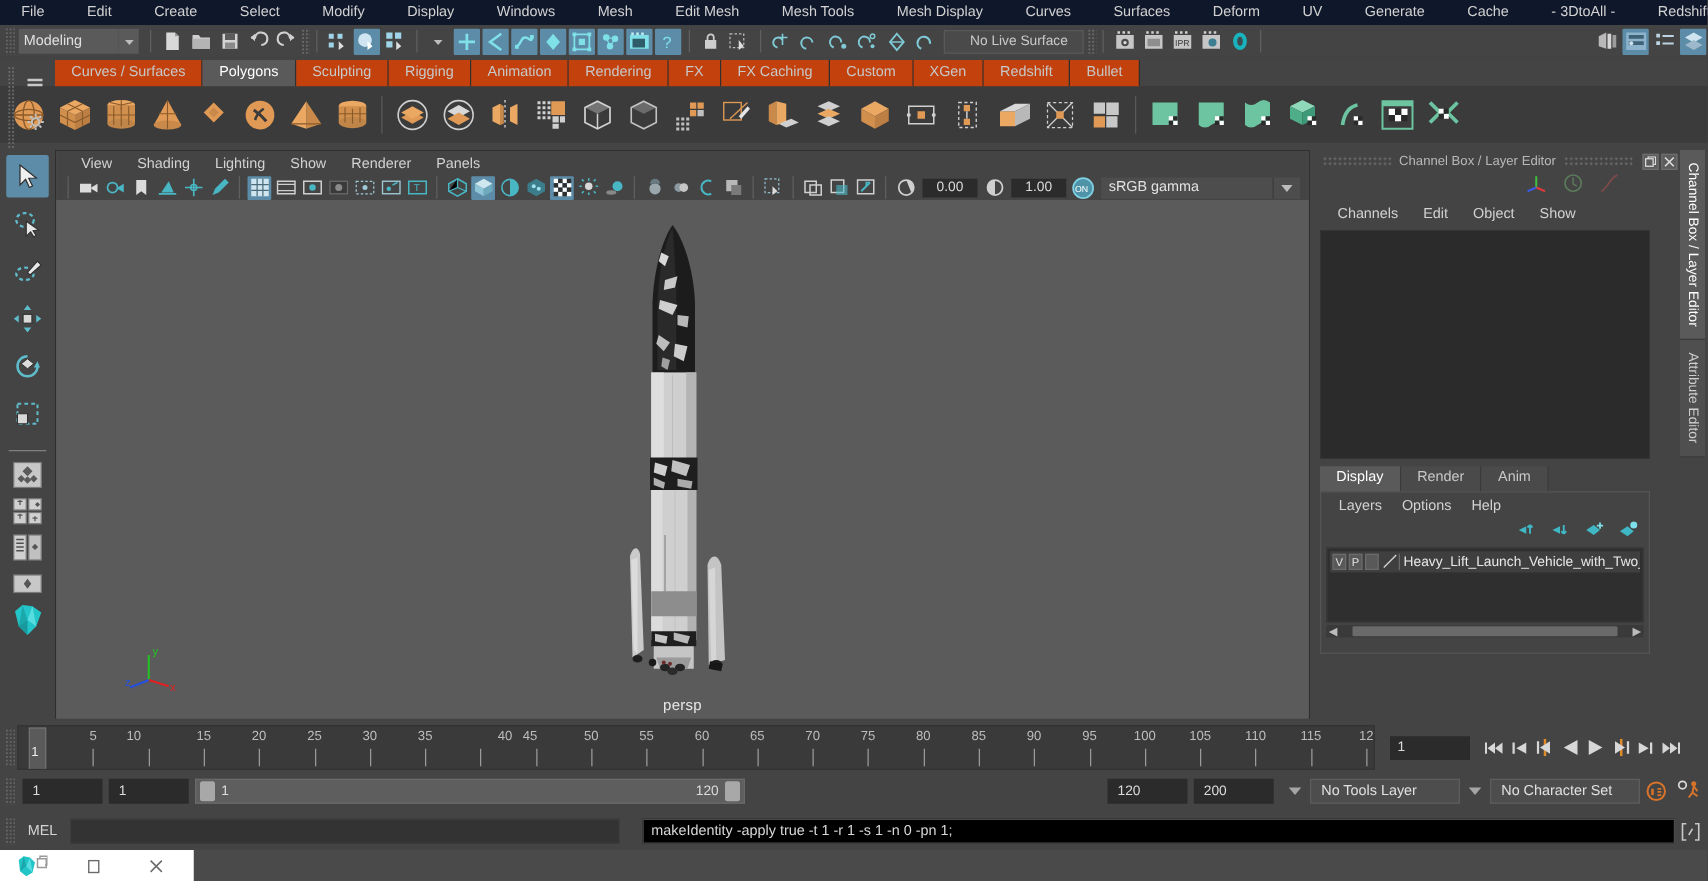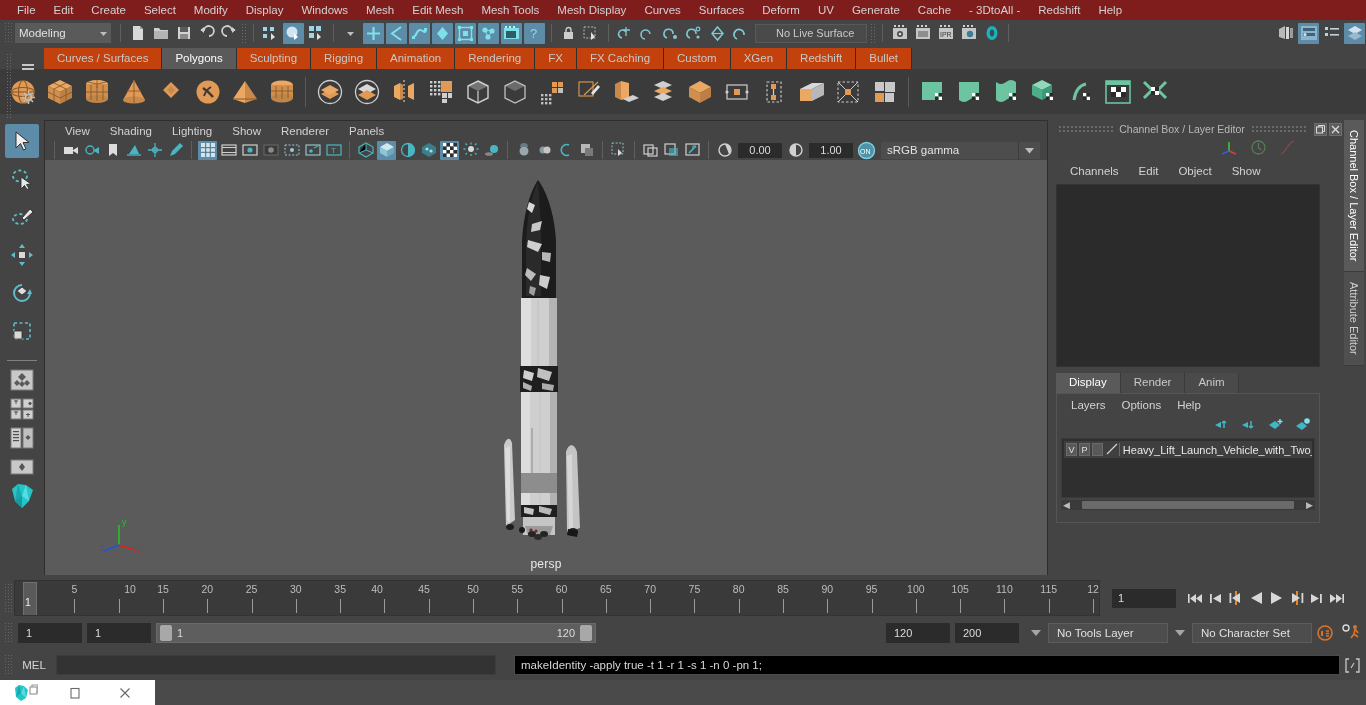--- a/index.html
+++ b/index.html
@@ -6,22 +6,22 @@
   html,body{
     width:1366px; height:705px; overflow:hidden;
     background:#444444;
     font-family:"Liberation Sans", sans-serif;
     -webkit-font-smoothing: antialiased;
   }
   .app{ position:relative; width:1366px; height:705px; background:#444; }
 
   
   .menubar{
-    height:20px; background:#7f1d1d; display:flex; align-items:center;
-    padding-left:8px; gap:0px;
+    height:20px; background:#0f172a; display:flex; align-items:center;
+    padding-left:8px; gap:16px;
   }
   .menubar .mi{
     font-size:11.5px; color:#d2d2d2; padding:2px 9px; white-space:nowrap;
     line-height:14px; cursor:default;
   }
 
   
   .statusline{
     height:26px; background:#444444; display:flex; align-items:center;
     padding-left:4px; gap:0;
@@ -1421,33 +1421,33 @@
   </div>
 
   <div class="timeslider">
     <div class="gripdots" style="height:30px;margin-left:4px"></div>
     <div class="ts-ruler" id="tsruler">
       <div class="ts-cur"></div>
       <div class="ts-curlbl">1</div>
     <div class="ts-tick" style="left: 59.4286px;"></div>
         <div class="ts-lbl" style="left: 59.4286px;">5</div>
         <div class="ts-tick" style="left: 103.714px;"></div>
-        <div class="ts-lbl" style="left: 115px;">10</div>
+        <div class="ts-lbl" style="left: 92px;">10</div>
         <div class="ts-tick" style="left: 148px;"></div>
         <div class="ts-lbl" style="left: 148px;">15</div>
         <div class="ts-tick" style="left: 192.286px;"></div>
         <div class="ts-lbl" style="left: 192.286px;">20</div>
         <div class="ts-tick" style="left: 236.571px;"></div>
         <div class="ts-lbl" style="left: 236.571px;">25</div>
         <div class="ts-tick" style="left: 280.857px;"></div>
         <div class="ts-lbl" style="left: 280.857px;">30</div>
         <div class="ts-tick" style="left: 325.143px;"></div>
         <div class="ts-lbl" style="left: 325.143px;">35</div>
         <div class="ts-tick" style="left: 369.429px;"></div>
-        <div class="ts-lbl" style="left: 362px; text-align: right;">40</div>
+        <div class="ts-lbl" style="left: 389px; text-align: right;">40</div>
         <div class="ts-tick" style="left: 413.714px;"></div>
         <div class="ts-lbl" style="left: 409px;">45</div>
         <div class="ts-tick" style="left: 458px;"></div>
         <div class="ts-lbl" style="left: 458px;">50</div>
         <div class="ts-tick" style="left: 502.286px;"></div>
         <div class="ts-lbl" style="left: 502.286px;">55</div>
         <div class="ts-tick" style="left: 546.571px;"></div>
         <div class="ts-lbl" style="left: 546.571px;">60</div>
         <div class="ts-tick" style="left: 590.857px;"></div>
         <div class="ts-lbl" style="left: 590.857px;">65</div>

